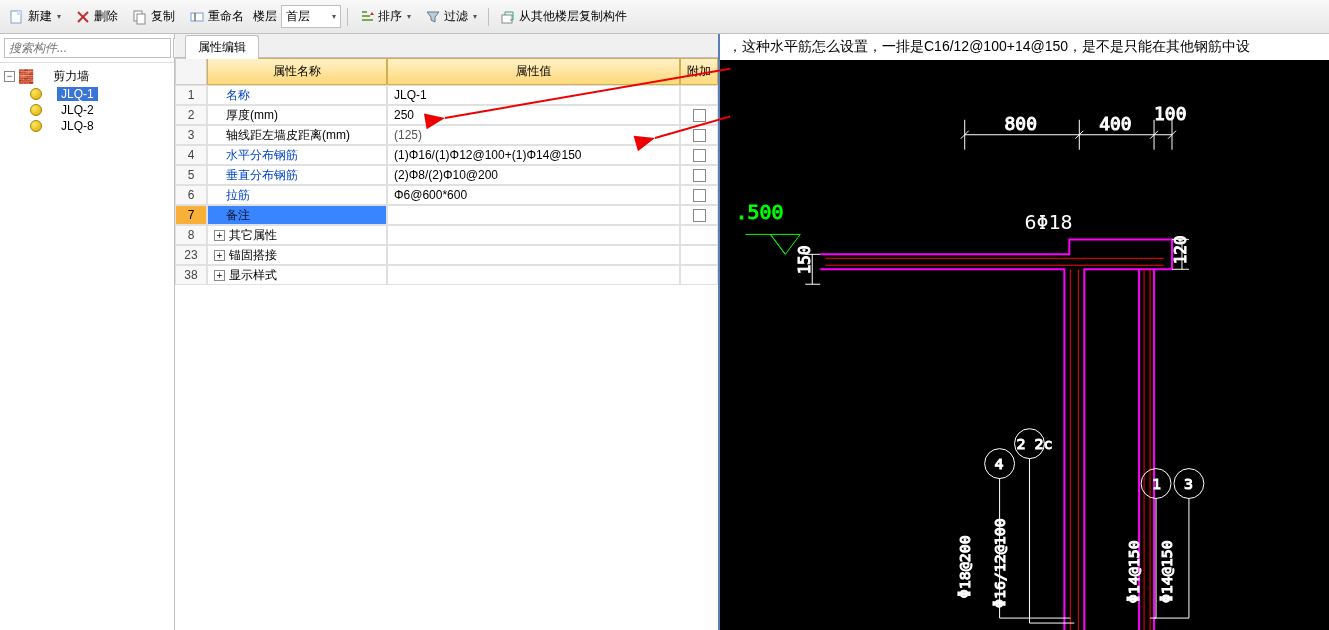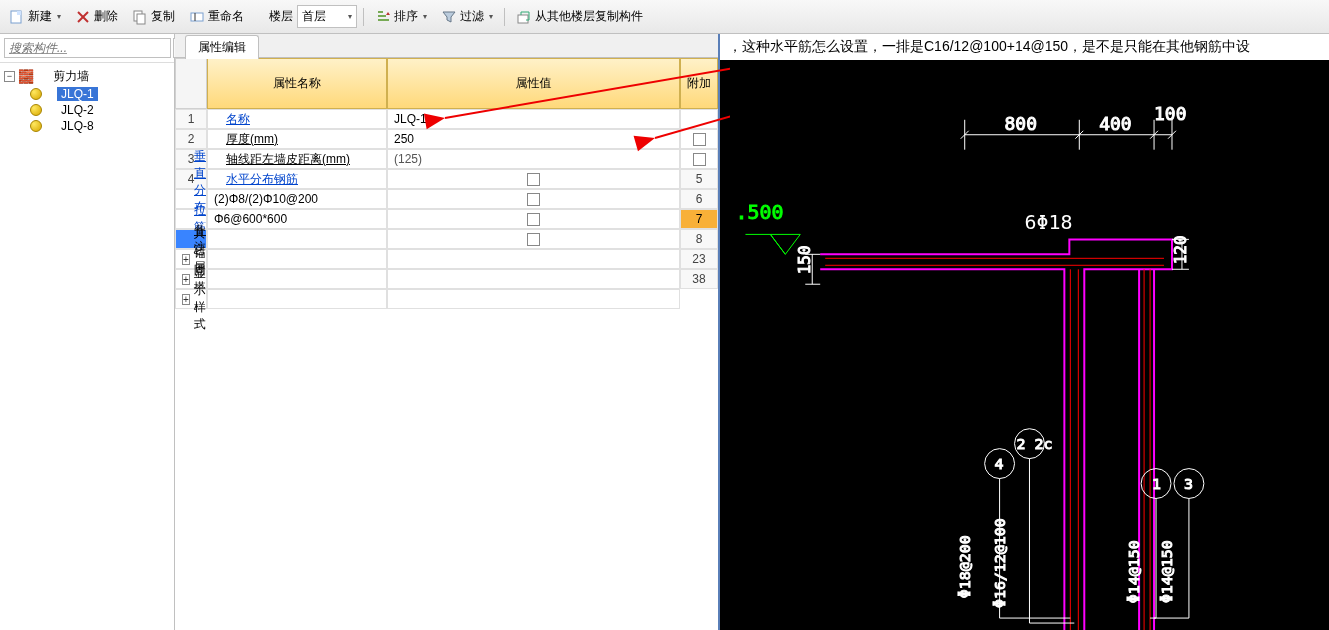--- a/index.html
+++ b/index.html
@@ -59,21 +59,20 @@
       gap: 2px;
       border-bottom: 1px solid #ddd;
     }
     .search-input {
       flex: 1;
       font-size: 12px;
       padding: 2px 4px;
       border: 1px solid #c0c0c0;
       color: #999;
       font-style: italic;
-      text-decoration: underline;
     }
     .search-btn {
       width: 22px;
       border: 1px solid #c0c0c0;
       background: #f8f8f8;
       display: flex;
       align-items: center;
       justify-content: center;
       cursor: pointer;
     }
@@ -141,42 +140,42 @@
       cursor: pointer;
     }
     .prop-grid {
       display: grid;
       grid-template-columns: 32px 180px 1fr 38px;
     }
     .ph {
       background: linear-gradient(#fff1c8,#ffd97a);
       border: 1px solid #d0b050;
       text-align: center;
-      padding: 16px 2px;
+      padding: 4px 2px;
       font-weight: normal;
     }
     .corner {
       background: #f5f5f5;
       border: 1px solid #d0d0d0;
     }
     .pc {
       border: 1px solid #e0e0e0;
       padding: 2px 6px;
       background: #fff;
       height: 20px;
       display: flex;
       align-items: center;
     }
     .pc.num {
       background: #f8f8f8;
       justify-content: center;
       color: #444;
     }
     .pc.link { color: #0044cc; cursor: pointer; }
-    .pc.name-indent { padding-left: 18px; text-decoration: underline; }
+    .pc.name-indent { padding-left: 18px; }
     .pc.sel-row { background: #3984ff; color: #0f172a; }
     .pc.num.sel-row { background: #f8b038; color: #000; }
     .pc.val { color: #000; }
     .pc.val-dim { color: #555; }
     .pc.chk { justify-content: center; }
     .chkbox {
       width: 13px; height: 13px;
       border: 1px solid #888;
       background: #fff;
     }
@@ -262,21 +261,21 @@
   </div>
   <div class="tb-btn">
     <span class="tb-icon">
       <svg width="16" height="16">
           <rect x="2" y="4" width="12" height="8" fill="#fff" stroke="#7aa0d0"></rect>
           <line x1="6" y1="4" x2="6" y2="12" stroke="#333"></line>
         </svg>
     </span>
     <span>重命名</span>
   </div>
-  <span style="margin-left:16px;font-family:Liberation Serif, serif;">楼层</span>
+  <span style="margin-left:0;font-family:Liberation Serif, serif;">楼层</span>
   <div class="tb-btn" style="border:1px solid #c0c0c0;background:#fff;min-width:60px;">
     <span>首层</span>
     <span class="tb-dd" style="margin-left:auto;">▾</span>
   </div>
   <div class="tb-sep"></div>
   <div class="tb-btn">
     <span class="tb-icon">
       <svg width="16" height="16">
           <path d="M3 3h5M3 7h8M3 11h11" stroke="#7a5" stroke-width="2"></path>
           <path d="M13 3l2 3h-4z" fill="#b33"></path>
@@ -367,20 +366,21 @@
 
       <div class="pc num">3</div>
       <div class="pc name-indent">轴线距左墙皮距离(mm)</div>
       <div class="pc val-dim">(125)</div>
       <div class="pc chk">
           <span class="chkbox"></span>
         </div>
 
       <div class="pc num">4</div>
       <div class="pc link name-indent">水平分布钢筋</div>
+      <div class="pc val">(1)Φ16/(1)Φ12@100+(1)Φ14@150</div>
       <div class="pc chk">
           <span class="chkbox"></span>
         </div>
 
       <div class="pc num">5</div>
       <div class="pc link name-indent">垂直分布钢筋</div>
       <div class="pc val">(2)Φ8/(2)Φ10@200</div>
       <div class="pc chk">
           <span class="chkbox"></span>
         </div>

